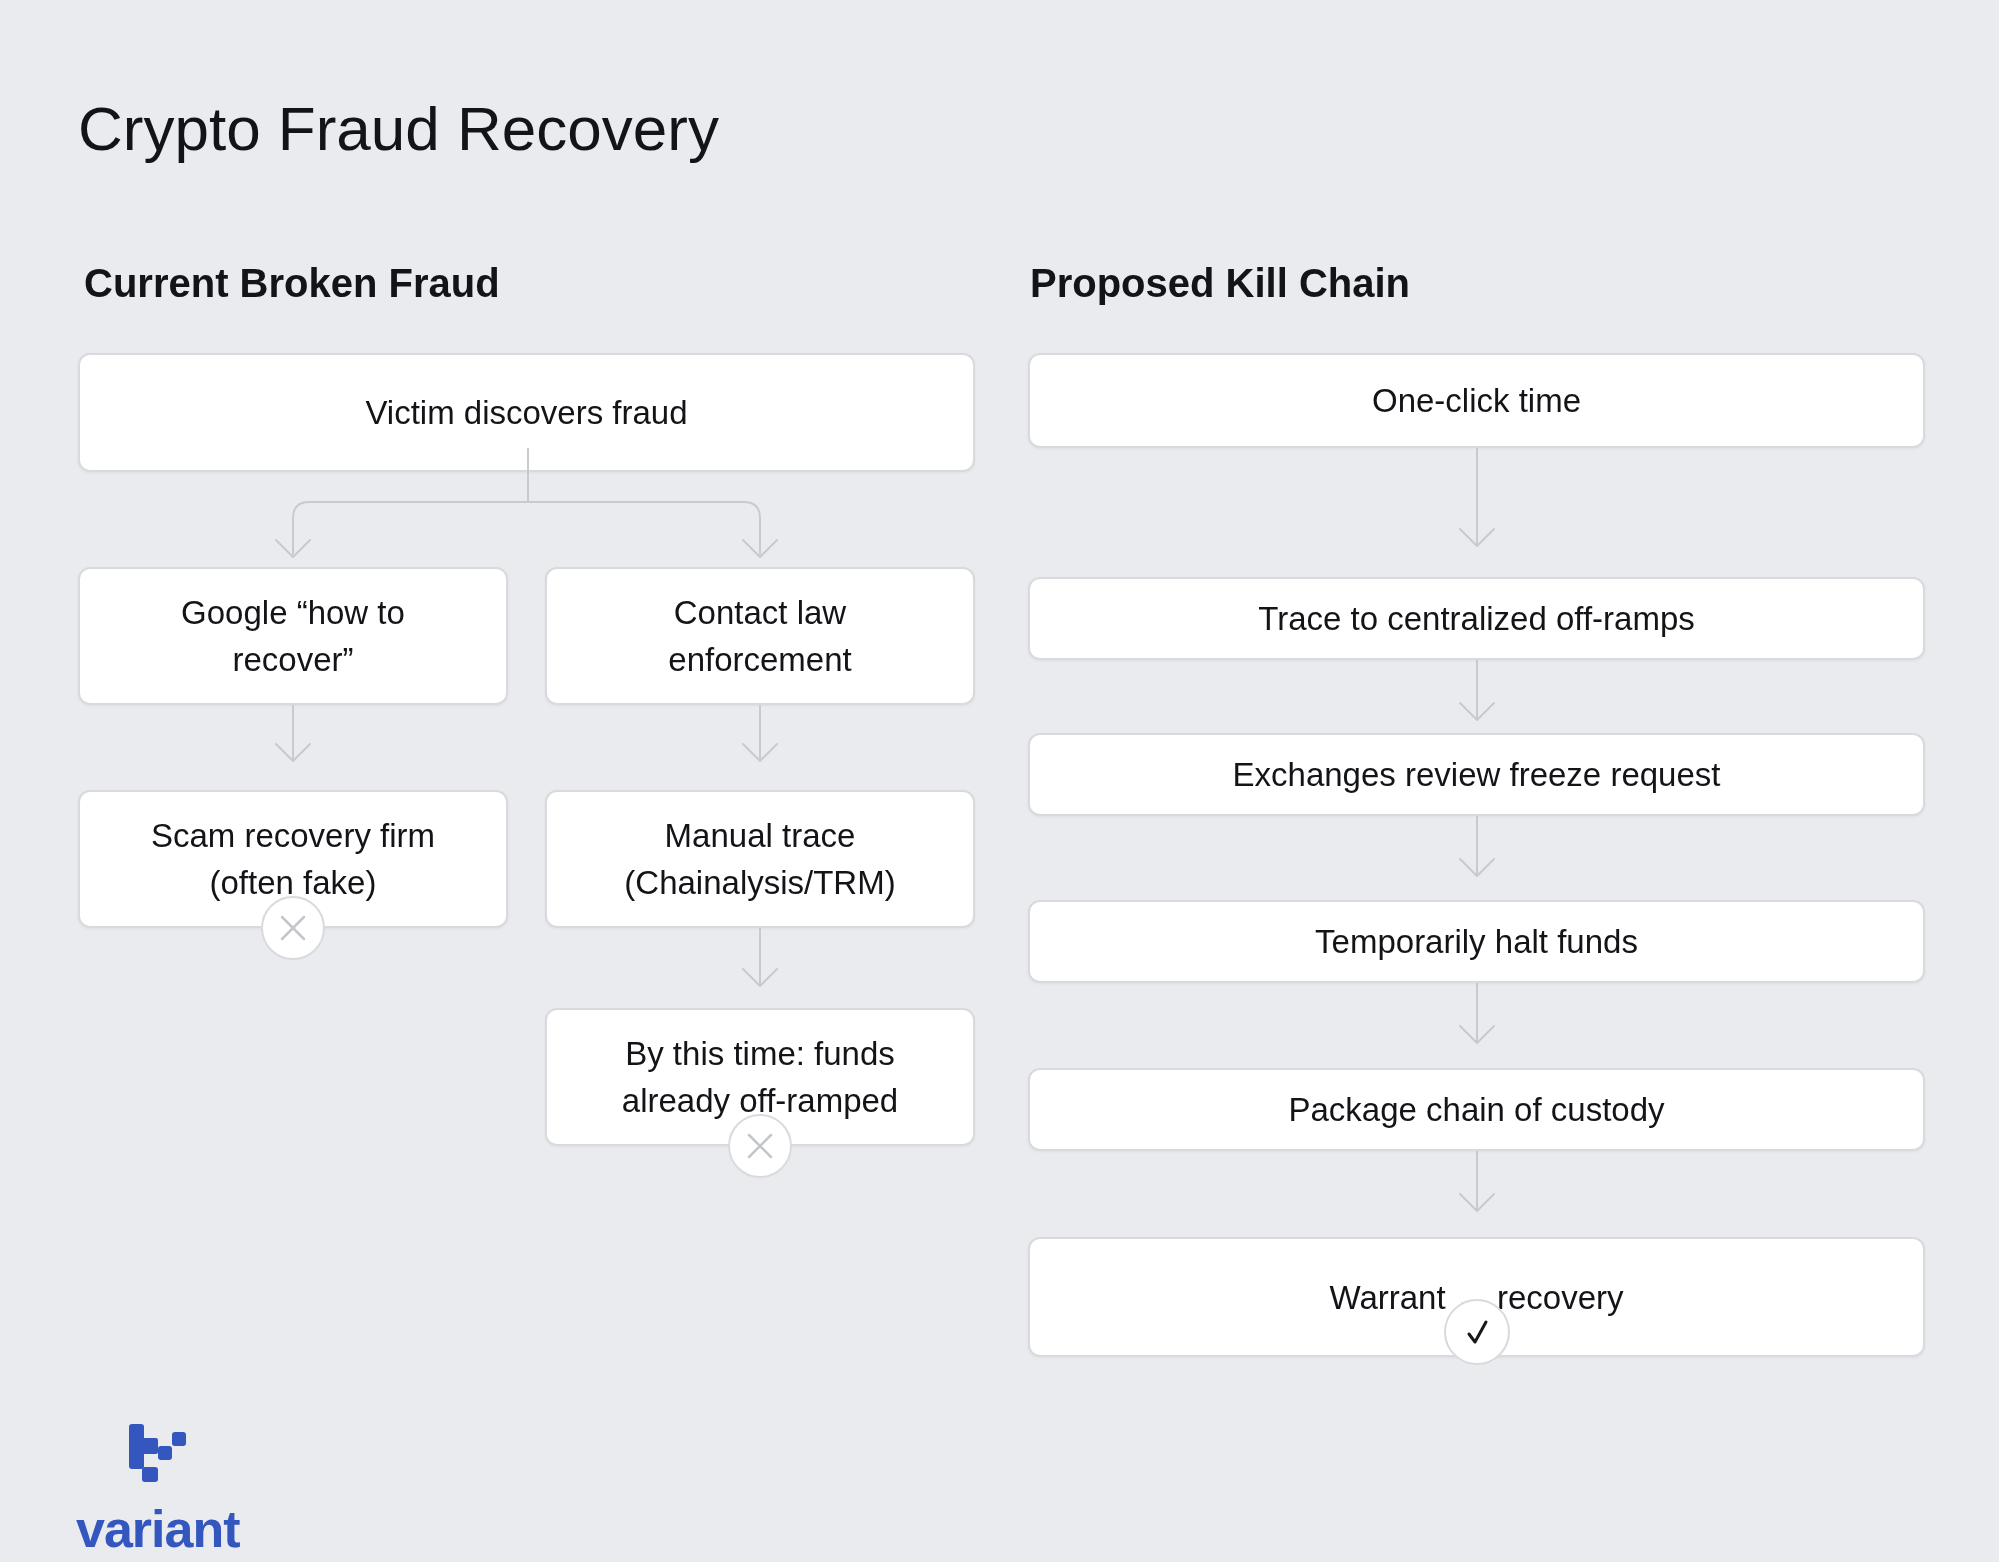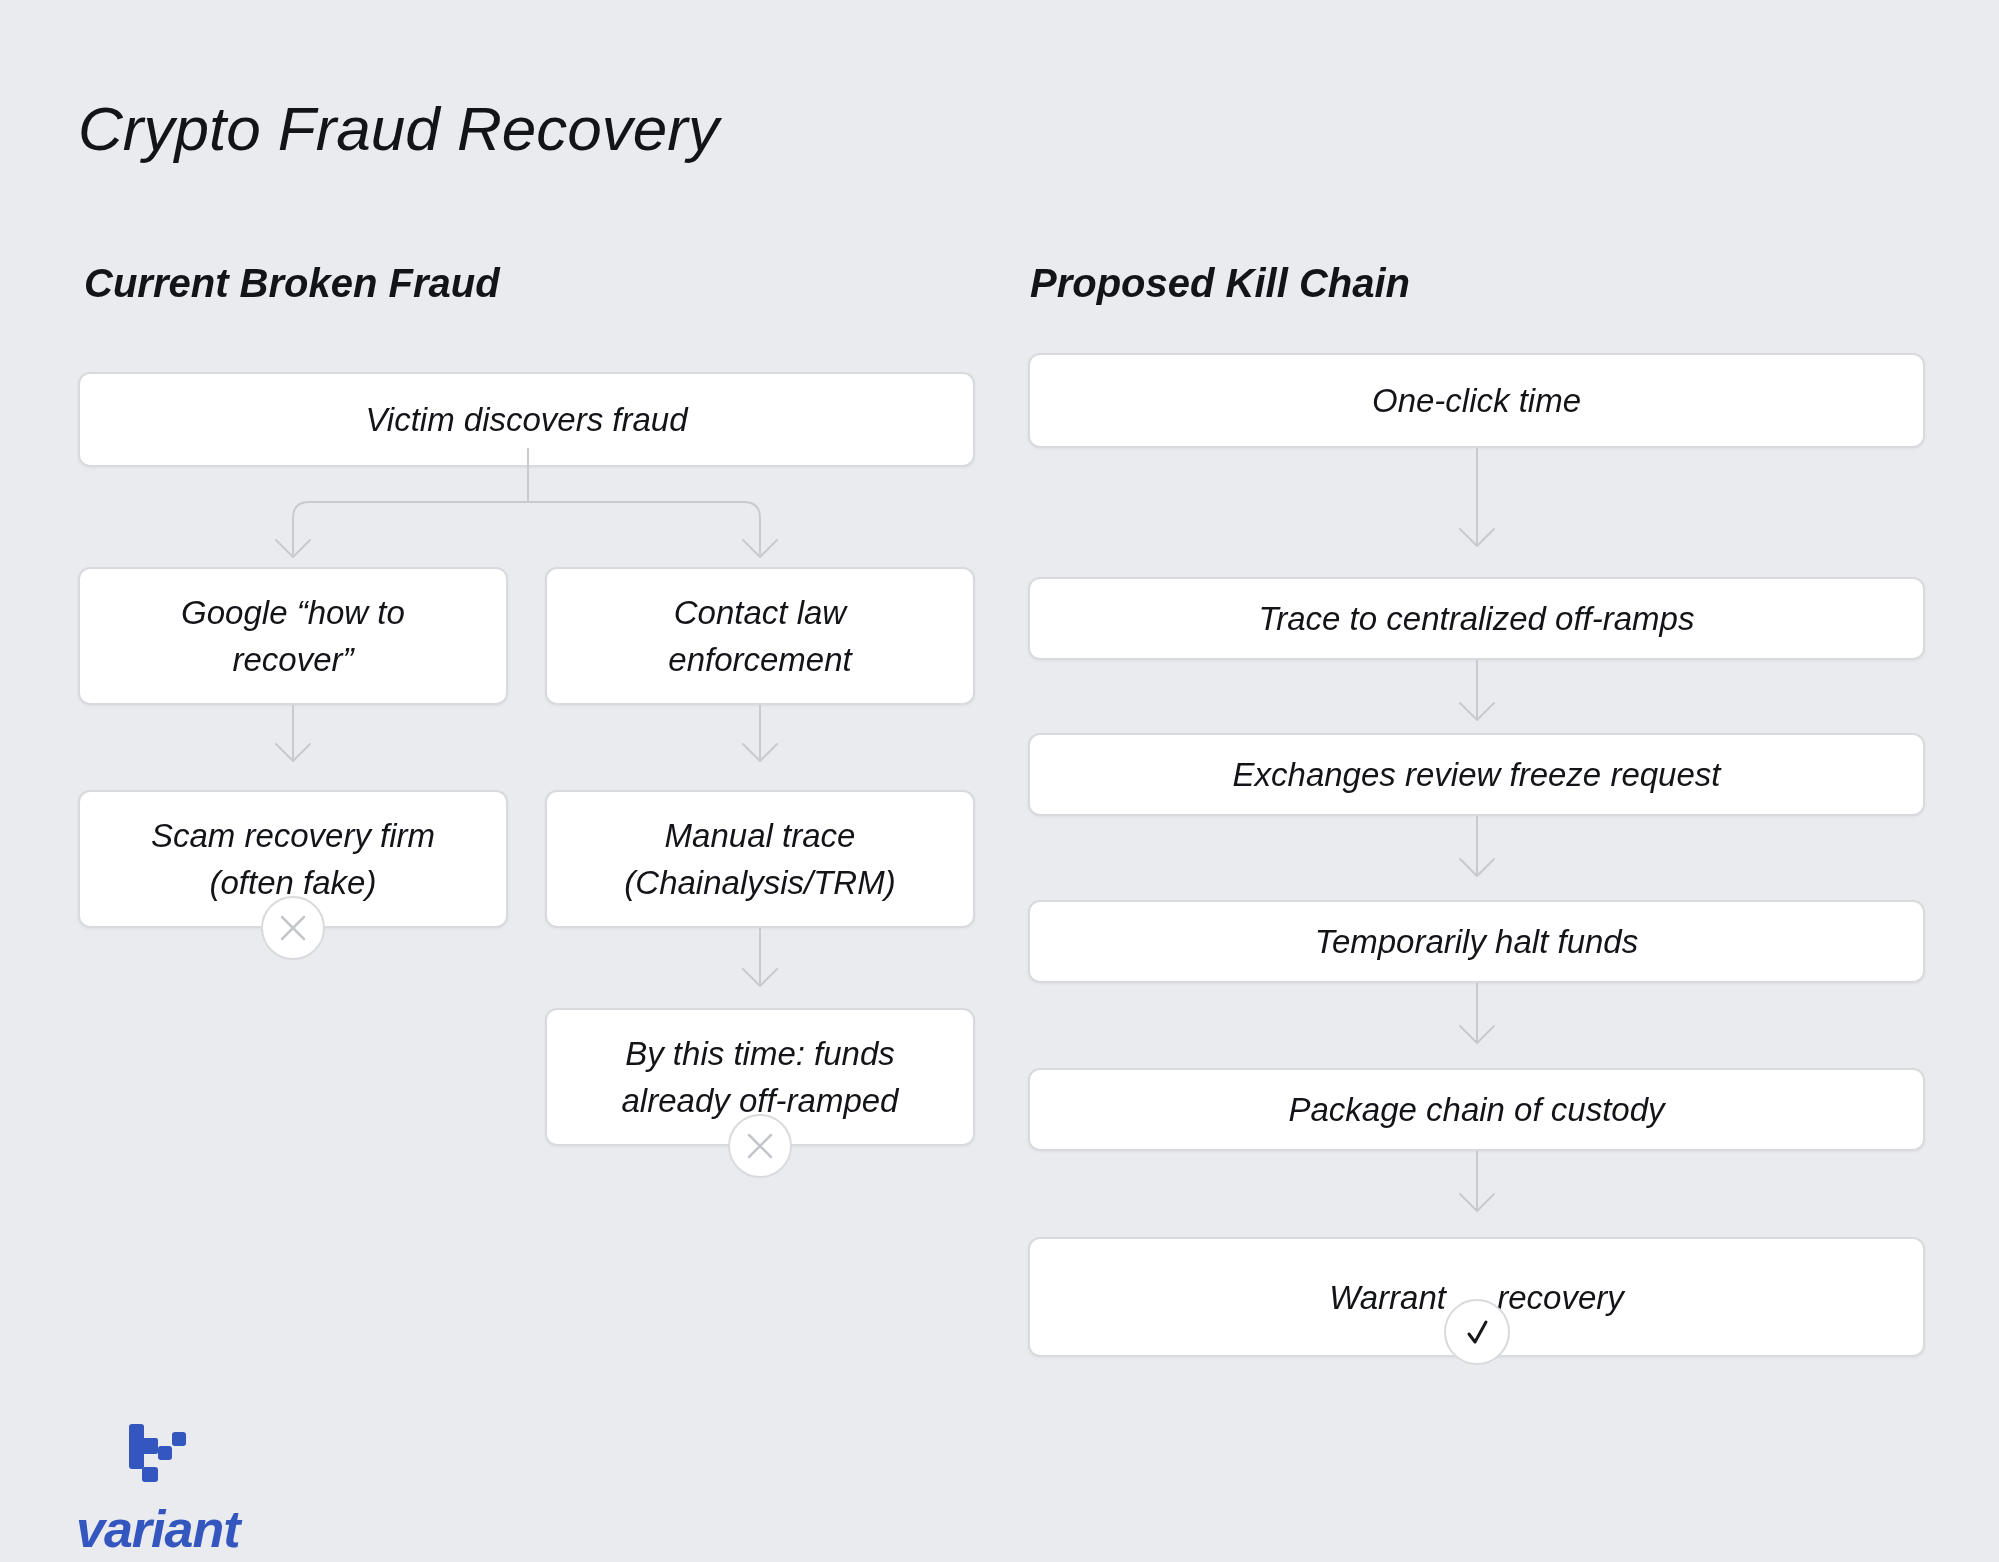--- a/index.html
+++ b/index.html
@@ -3,21 +3,21 @@
 <meta charset="utf-8">
 <style>
   html,body{margin:0;padding:0;}
   body{
     width:1999px;height:1562px;
     background:var(--background,#EAEBEF);
     font-family:"Liberation Sans",sans-serif;
     color:var(--text,#131418);
     position:relative;overflow:hidden;
   }
-  .canvas{position:absolute;inset:0;font-style:italic;}
+  .canvas{position:absolute;inset:0;}
   .page-title{
     position:absolute;left:78px;top:98px;
     font-size:62px;line-height:62px;font-weight:500;
     letter-spacing:0px;color:var(--text,#131418);margin:0;
   }
   .flow-heading{
     position:absolute;top:263px;
     font-size:40px;line-height:40px;font-weight:700;margin:0;
     color:var(--text,#131418);
   }
@@ -64,21 +64,21 @@
 </head>
 <body style="--background: #EAEBEF; --node-bg: #FFFFFF; --node-border: #D8DADD; --connector: #C8CAD0; --text: #131418; --brand: #3356BF; --fail-icon: #C3C6CB; --success-icon: #17181B;">
 
 <div class="canvas">
 
   <h1 class="page-title">Crypto Fraud Recovery</h1>
 
   <section>
     <h2 class="flow-heading" style="left:84px;">Current Broken Fraud</h2>
 
-    <div class="node" style="left:78px;top:372px;width:897px;height:95px;">
+    <div class="node" style="left:78px;top:353px;width:897px;height:119px;">
       <span class="node-label">Victim discovers fraud</span>
     </div>
 
     <svg class="connector" style="left:78px;top:448px;" width="897" height="112" viewBox="0 0 897 112">
       <path d="M450 54 V0"></path>
       <path d="M215 106 V70 Q215 54 231 54 H666 Q682 54 682 70 V106"></path>
       <polyline points="198,92 215,109 232,92"></polyline>
       <polyline points="665,92 682,109 699,92"></polyline>
     </svg>
 

